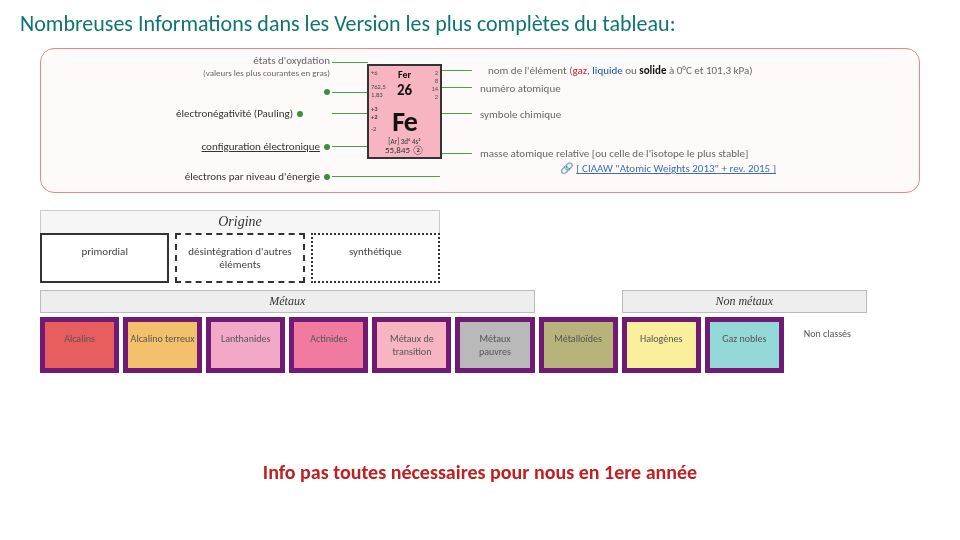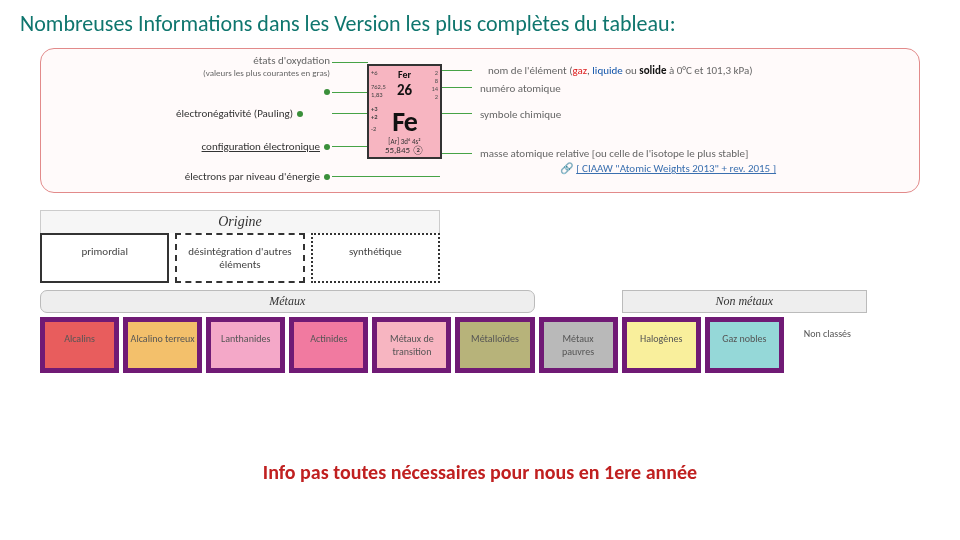--- a/index.html
+++ b/index.html
@@ -93,21 +93,21 @@
   .cat-header {
     grid-column: span 1;
     text-align:center;
     padding:3px 0;
     border:1px solid #bbb;
     background:#eee;
     font-family:"Times New Roman",serif;
     font-style: italic;
     font-size:12px;
   }
-  .met-head { grid-column: 1 / span 6; border-radius: 7px; }
+  .met-head { grid-column: 1 / span 6; }
   .nm-head  { grid-column: 8 / span 3; }
   .spacer-head { grid-column: 7 / span 1; background:transparent; border:none; }
   .spacer-head2 { grid-column: 11 / span 1; background:transparent; border:none; }
   .cat-box {
     padding: 10px 2px;
     text-align:center;
     font-size:10px;
     color:#555;
     border:5px solid #701a75;
   }
@@ -208,20 +208,20 @@
   <div class="cat-header met-head">Métaux</div>
   <div class="cat-header spacer-head"></div>
   <div class="cat-header nm-head">Non métaux</div>
   <div class="cat-header spacer-head2"></div>
 
 <div class="cat-box" style="background: rgb(232, 93, 93);">Alcalins</div>
     <div class="cat-box" style="background: rgb(243, 192, 107);">Alcalino terreux</div>
     <div class="cat-box" style="background: rgb(244, 168, 200);">Lanthanides</div>
     <div class="cat-box" style="background: rgb(241, 122, 160);">Actinides</div>
     <div class="cat-box" style="background: rgb(247, 181, 193);">Métaux de transition</div>
+    <div class="cat-box" style="background: rgb(185, 185, 185);">Métaux pauvres</div>
     <div class="cat-box" style="background: rgb(183, 179, 122);">Métalloïdes</div>
-    <div class="cat-box" style="background: rgb(185, 185, 185);">Métaux pauvres</div>
     <div class="cat-box" style="background: rgb(249, 239, 156);">Halogènes</div>
     <div class="cat-box" style="background: rgb(149, 216, 216);">Gaz nobles</div>
     <div class="cat-box nc" style="background: rgb(255, 255, 255);">Non classés</div>
   </div>
 
 <div class="footer-note">Info pas toutes nécessaires pour nous en 1ere année</div>
 
 </body></html>

